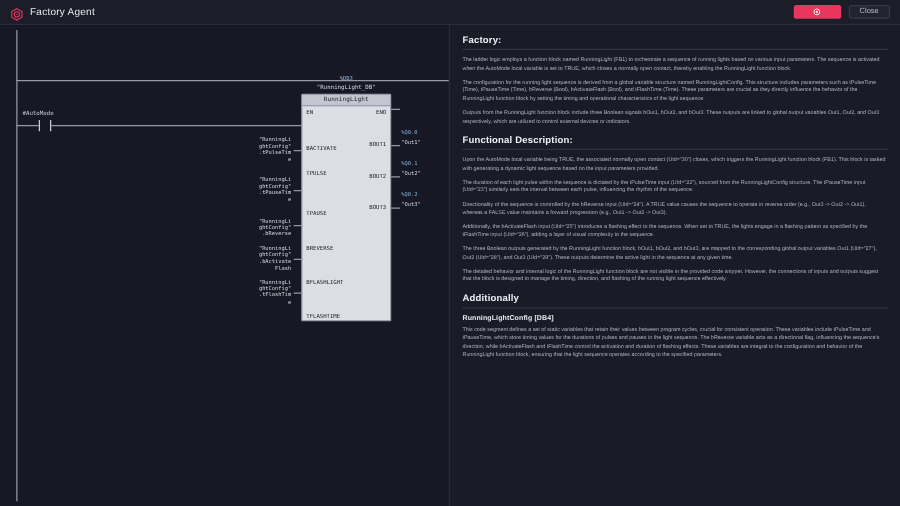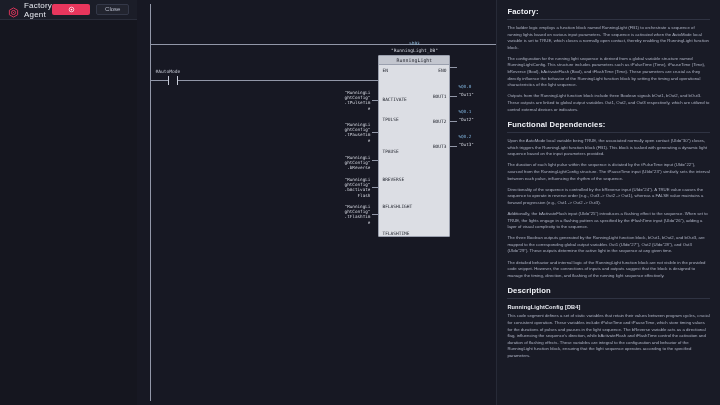--- a/index.html
+++ b/index.html
@@ -2,21 +2,21 @@
 <html><head>
 <meta charset="utf-8">
 <style>
   * { box-sizing: border-box; margin: 0; padding: 0; }
   html, body {
     width: 720px; height: 405px;
     background: #15161f;
     font-family: "Liberation Sans", sans-serif;
     overflow: hidden;
   }
-  .app { width: 720px; height: 405px; display: flex; flex-direction: row; position: relative; }
+  .app { width: 720px; height: 405px; display: flex; flex-direction: column; position: relative; }
 
   
   .topbar {
     height: 20px; flex: 0 0 20px;
     background: #1b1d28;
     border-bottom: 1px solid #2a2d3a;
     display: flex; align-items: center;
     padding: 0 8px;
     position: relative;
   }
@@ -246,32 +246,32 @@
 
       <div class="section">
         <div class="doc-h1">Factory:</div>
         <div class="doc-rule"></div>
         <p class="doc-p">The ladder logic employs a function block named RunningLight (FB1) to orchestrate a sequence of running lights based on various input parameters. The sequence is activated when the AutoMode local variable is set to TRUE, which closes a normally open contact, thereby enabling the RunningLight function block.</p>
         <p class="doc-p">The configuration for the running light sequence is derived from a global variable structure named RunningLightConfig. This structure includes parameters such as tPulseTime (Time), tPauseTime (Time), bReverse (Bool), bActivateFlash (Bool), and tFlashTime (Time). These parameters are crucial as they directly influence the behavior of the RunningLight function block by setting the timing and operational characteristics of the light sequence.</p>
         <p class="doc-p">Outputs from the RunningLight function block include three Boolean signals bOut1, bOut2, and bOut3. These outputs are linked to global output variables Out1, Out2, and Out3 respectively, which are utilized to control external devices or indicators.</p>
       </div>
 
       <div class="section">
-        <div class="doc-h1">Functional Dependencies:</div>
+        <div class="doc-h1">Functional Description:</div>
         <div class="doc-rule"></div>
         <p class="doc-p">Upon the AutoMode local variable being TRUE, the associated normally open contact (UId="30") closes, which triggers the RunningLight function block (FB1). This block is tasked with generating a dynamic light sequence based on the input parameters provided.</p>
         <p class="doc-p">The duration of each light pulse within the sequence is dictated by the tPulseTime input (UId="22"), sourced from the RunningLightConfig structure. The tPauseTime input (UId="23") similarly sets the interval between each pulse, influencing the rhythm of the sequence.</p>
         <p class="doc-p">Directionality of the sequence is controlled by the bReverse input (UId="24"). A TRUE value causes the sequence to operate in reverse order (e.g., Out3 -&gt; Out2 -&gt; Out1), whereas a FALSE value maintains a forward progression (e.g., Out1 -&gt; Out2 -&gt; Out3).</p>
         <p class="doc-p">Additionally, the bActivateFlash input (UId="25") introduces a flashing effect to the sequence. When set to TRUE, the lights engage in a flashing pattern as specified by the tFlashTime input (UId="26"), adding a layer of visual complexity to the sequence.</p>
         <p class="doc-p">The three Boolean outputs generated by the RunningLight function block, bOut1, bOut2, and bOut3, are mapped to the corresponding global output variables Out1 (UId="27"), Out2 (UId="28"), and Out3 (UId="29"). These outputs determine the active light in the sequence at any given time.</p>
         <p class="doc-p">The detailed behavior and internal logic of the RunningLight function block are not visible in the provided code snippet. However, the connections of inputs and outputs suggest that the block is designed to manage the timing, direction, and flashing of the running light sequence effectively.</p>
       </div>
 
       <div class="section">
-        <div class="doc-h1">Description</div>
+        <div class="doc-h1">Additionally</div>
         <div class="doc-rule"></div>
         <div class="doc-h2">RunningLightConfig [DB4]</div>
         <p class="doc-p">This code segment defines a set of static variables that retain their values between program cycles, crucial for consistent operation. These variables include tPulseTime and tPauseTime, which store timing values for the durations of pulses and pauses in the light sequence. The bReverse variable acts as a directional flag, influencing the sequence's direction, while bActivateFlash and tFlashTime control the activation and duration of flashing effects. These variables are integral to the configuration and behavior of the RunningLight function block, ensuring that the light sequence operates according to the specified parameters.</p>
       </div>
 
     </div>
   </div>
 </div>
 
 </body></html>

